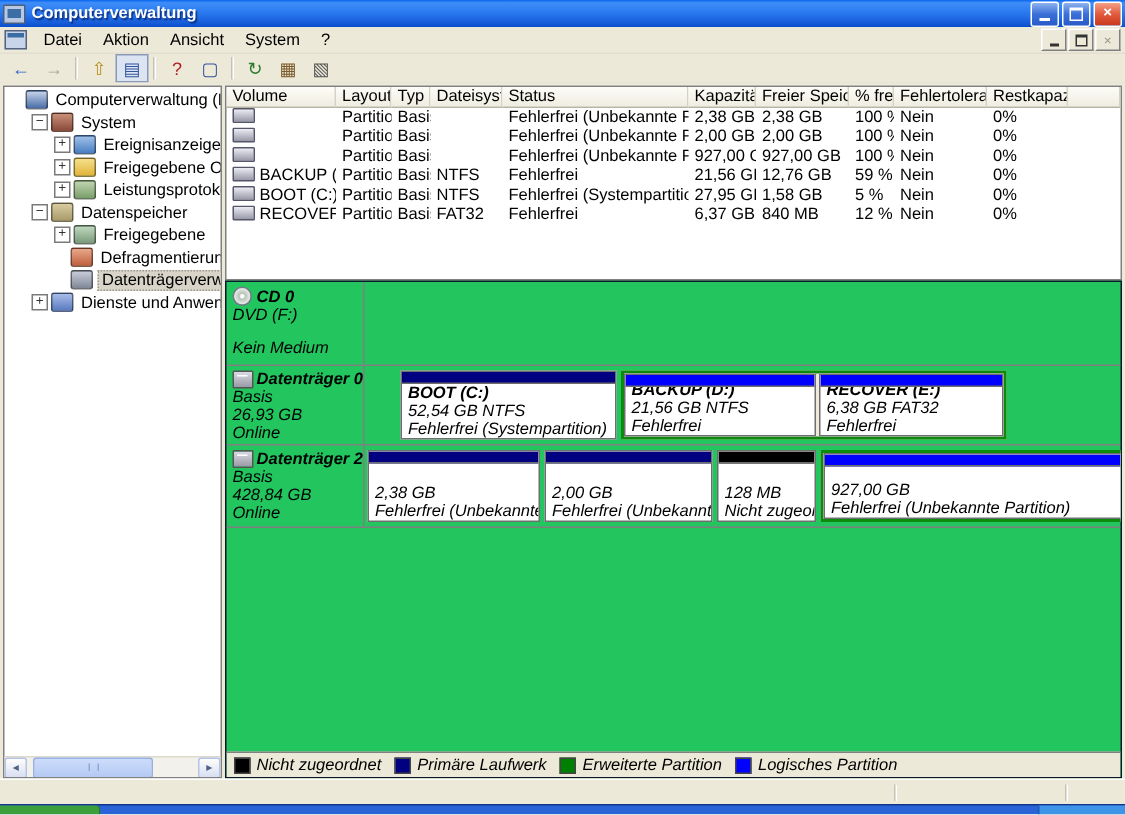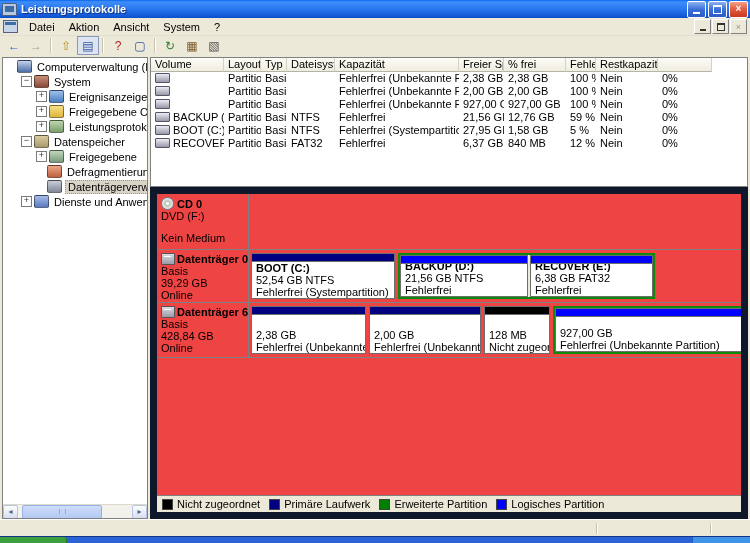--- a/index.html
+++ b/index.html
@@ -81,22 +81,22 @@
   .volume-pane{position:absolute;left:150px;top:2px;right:2px;height:128px;background:#fff;
     border:1px solid #808080;overflow:hidden;}
   .vgrid{display:grid;grid-template-columns:73px 37px 26px 48px 124px 45px 62px 30px 62px 54px 1fr;}
   .vhead .vcell{background:linear-gradient(#FDFCF7,#EFEDE0);border-right:1px solid #D5D2C4;
     border-bottom:1px solid #B8B4A4;height:13px;line-height:13px;padding:0 0 0 4px;white-space:nowrap;overflow:hidden;}
   .vrow .vcell{height:13px;line-height:13px;padding:0 0 0 4px;white-space:nowrap;overflow:hidden;}
   .vol-ico{display:inline-block;width:13px;height:8px;margin-right:3px;vertical-align:-1px;
     background:linear-gradient(#ECECF4,#9898A8);border:1px solid #55556A;border-radius:1px;}
 
   
-  .graph-pane{position:absolute;left:150px;top:132px;right:2px;bottom:1px;background:#ef4444;
-    border:7px solid #0f172a;overflow:hidden;}
+  .graph-pane{position:absolute;left:150px;top:132px;right:2px;bottom:1px;background:#22c55e;
+    border:1px solid #0f172a;overflow:hidden;font-style:italic;}
   .grow{position:relative;border-bottom:1px solid #808080;display:flex;}
   .glabel{width:87px;flex:0 0 87px;border-right:1px solid #808080;padding:3px 0 0 4px;overflow:hidden;}
   .glabel .gt{font-weight:bold;display:flex;align-items:center;white-space:nowrap;}
   .glabel .gl{line-height:12px;white-space:nowrap;}
   .disk-ico{width:15px;height:10px;margin-right:2px;background:linear-gradient(#DADAE2,#9A9AA8);
     border:1px solid #555;border-radius:1px;position:relative;}
   .disk-ico:before{content:"";position:absolute;left:2px;top:2px;width:7px;height:1px;background:#fff;}
   .cd-ico{width:11px;height:11px;margin-right:3px;border-radius:50%;
     background:radial-gradient(circle at 50% 50%,#fff 0 1px,#B8C4B8 2px,#E4E8E4 5px);border:1px solid #778;}
   .gstrip{position:relative;flex:1;padding:3px 0 0 2px;display:flex;align-items:flex-start;}
@@ -124,21 +124,21 @@
 </style>
 </head>
 <body>
 
 <div class="screen">
 
   <div class="window">
 
     <div class="titlebar">
       <span class="tb-ico"></span>
-      <span class="title">Leistungsprotokolle</span>
+      <span class="title">Computerverwaltung</span>
       <div class="winbtns">
         <div class="wbtn blue">
             <span class="g-min"></span>
           </div>
         <div class="wbtn blue">
             <span class="g-restore"></span>
           </div>
         <div class="wbtn red">×</div>
       </div>
     </div>
@@ -241,20 +241,21 @@
           <div class="sbtn">▸</div>
         </div>
       </div>
 
       <div class="volume-pane">
         <div class="vgrid vhead" id="vol-head">
             <div class="vcell">Volume</div>
             <div class="vcell">Layout</div>
             <div class="vcell">Typ</div>
             <div class="vcell">Dateisystem</div>
+            <div class="vcell">Status</div>
             <div class="vcell">Kapazität</div>
             <div class="vcell">Freier Speicher</div>
             <div class="vcell">% frei</div>
             <div class="vcell">Fehlertoleranz</div>
             <div class="vcell">Restkapazität</div>
             <div class="vcell"></div>
           </div>
         <div id="vol-body">
             <div class="vgrid vrow">
               <div class="vcell"><span class="vol-ico"></span><span></span></div>
@@ -343,28 +344,28 @@
             <div class="gt">
                 <span class="cd-ico"></span>
               <span>CD 0</span>
               </div>
             <div class="gl">DVD (F:)</div>
             <div class="gl" style="margin-top:10px;">Kein Medium</div>
           </div>
           <div class="gstrip"></div>
         </div>
         <div id="disk-rows">
-            <div class="grow" style="height: 52px;">
+            <div class="grow" style="height: 52px; gap: 22px;">
               <div class="glabel">
                 <div class="gt">
                   <span class="disk-ico"></span>
                   <span>Datenträger 0</span>
                 </div>
                 <div class="gl">Basis</div>
-                <div class="gl">39,29 GB</div>
+                <div class="gl">26,93 GB</div>
                 <div class="gl">Online</div>
               </div>
               <div class="gstrip">
                 <div class="pcell seg" style="width: 142px; height: 44px;">
                   <div class="pband" style="background: rgb(0, 0, 128);"></div>
                   <div class="ptext" style="display: flex; flex-direction: column; justify-content: flex-end; flex: 1 1 0%;">
                     <div class="pname">BOOT (C:)</div>
                     <div>52,54 GB NTFS</div>
                     <div>Fehlerfrei (Systempartition)</div>
                   </div>
@@ -386,21 +387,21 @@
                       <div>Fehlerfrei</div>
                     </div>
                   </div>
                 </div>
               </div>
             </div>
             <div class="grow" style="height: 54px;">
               <div class="glabel">
                 <div class="gt">
                   <span class="disk-ico"></span>
-                  <span>Datenträger 6</span>
+                  <span>Datenträger 2</span>
                 </div>
                 <div class="gl">Basis</div>
                 <div class="gl">428,84 GB</div>
                 <div class="gl">Online</div>
               </div>
               <div class="gstrip">
                 <div class="pcell seg" style="width: 113px; height: 46px;">
                   <div class="pband" style="background: rgb(0, 0, 128);"></div>
                   <div class="ptext" style="display: flex; flex-direction: column; justify-content: flex-end; flex: 1 1 0%;">
                     <div>2,38 GB</div>

